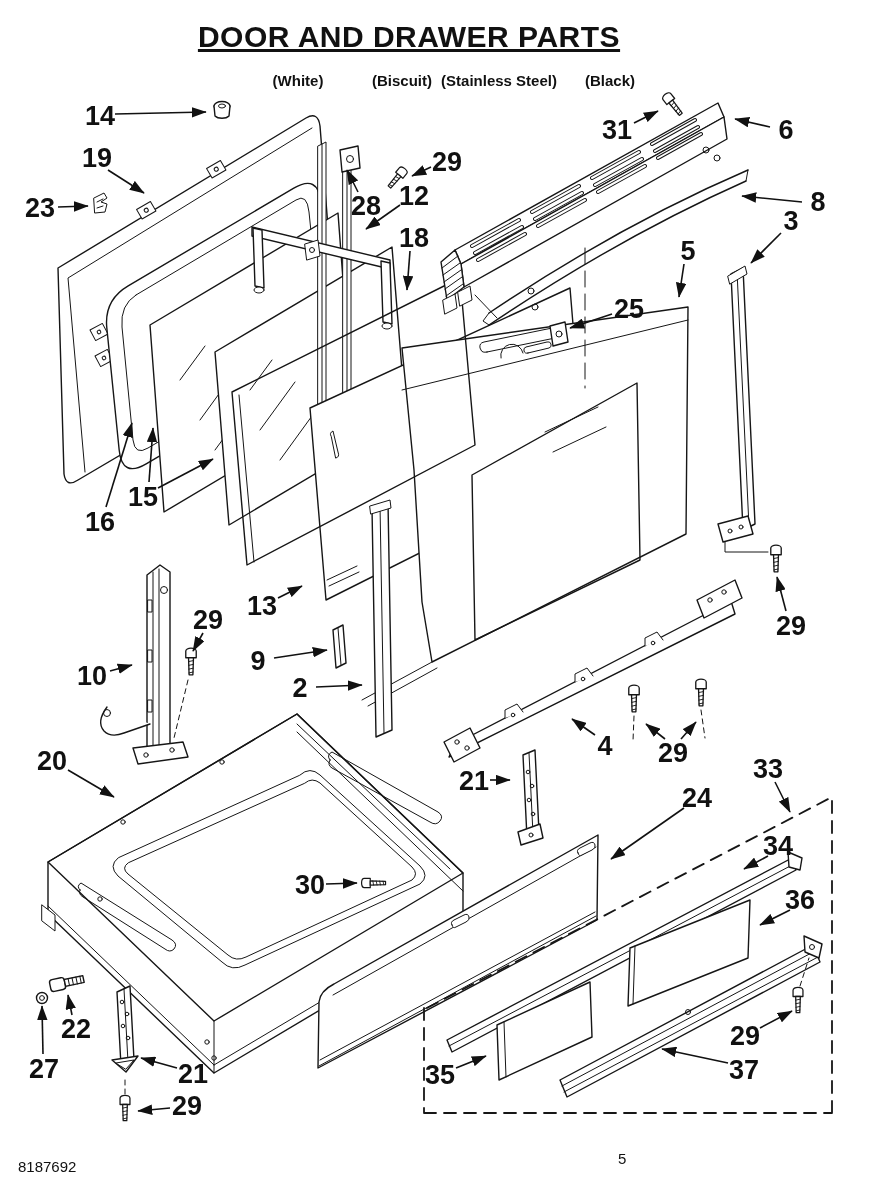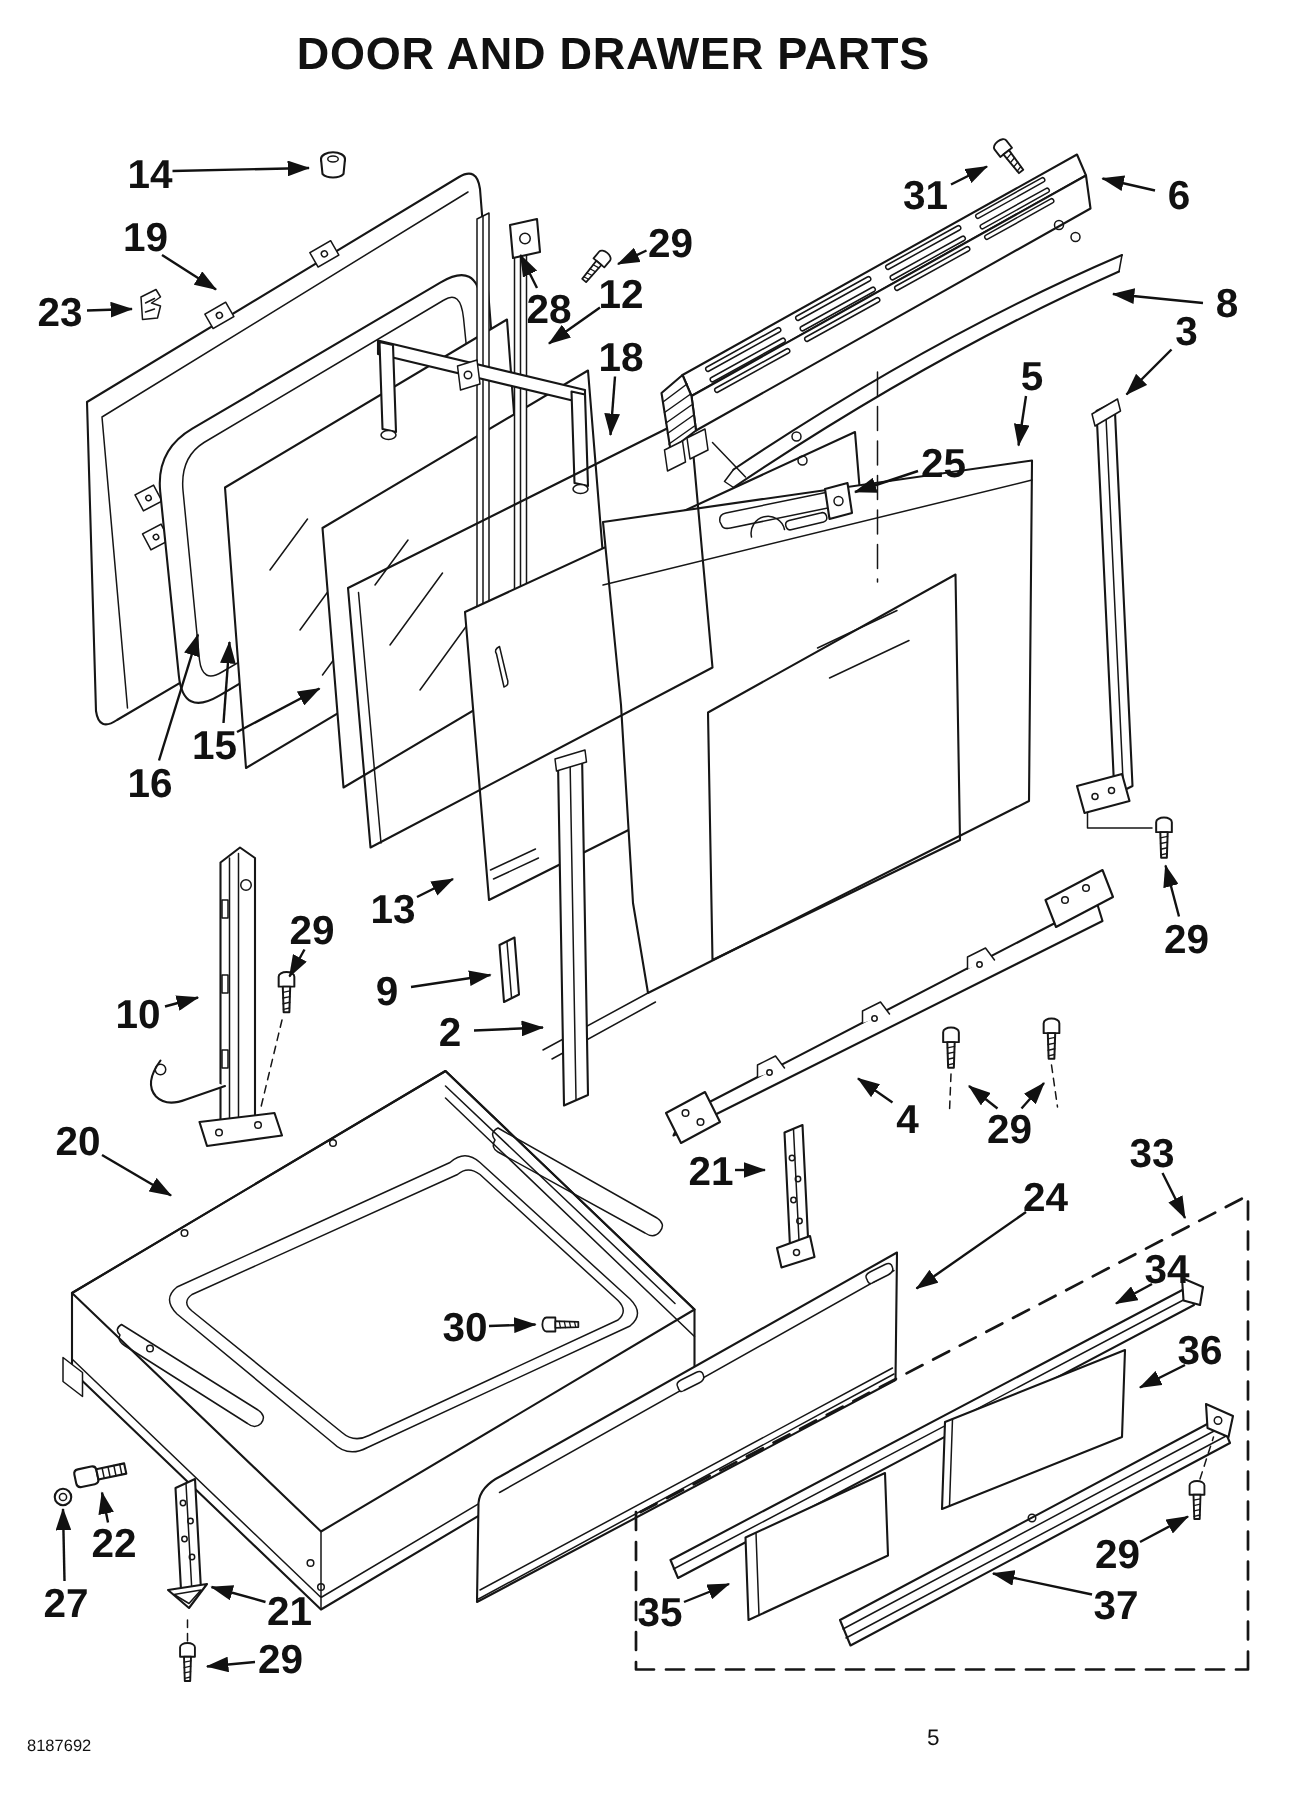--- a/index.html
+++ b/index.html
@@ -1,41 +1,47 @@
 <!DOCTYPE html>
 <html><head>
 <meta charset="utf-8">
 <style>
   html,body{margin:0;padding:0;background:#e8e8e8;}
   .page{position:relative;width:869px;height:1200px;background:#ffffff;overflow:hidden;
         font-family:"Liberation Sans",sans-serif;color:#111;}
-  .hdr{position:absolute;top:20px;left:0;width:818px;text-align:center;}
+  .hdr{position:absolute;top:20px;left:0;width:818px;text-align:center;text-decoration:underline;}
   .hdr .title{font-size:30px;font-weight:bold;letter-spacing:.5px;}
   .hdr .models{font-size:15.5px;font-weight:bold;margin-top:2px;letter-spacing:-.2px;}
   .finishrow{position:absolute;top:72px;left:0;width:869px;height:20px;}
   .finishrow span{position:absolute;transform:translateX(-50%);font-size:15px;font-weight:bold;white-space:nowrap;}
-  .ftr-doc{position:absolute;left:18px;top:1158px;font-size:11px;}
+  .ftr-doc{position:absolute;left:18px;top:1158px;font-size:15px;}
   .ftr-page{position:absolute;left:618px;top:1150px;font-size:15px;}
   svg.art{position:absolute;left:0;top:0;}
   .ln{stroke:#161616;stroke-width:1.4;fill:none;stroke-linejoin:round;stroke-linecap:round;}
   .w{fill:#ffffff;}
   .thin{stroke-width:1;}
   .dash{stroke-dasharray:5 4;}
   .bdash{stroke-dasharray:12 8;stroke-width:1.8;}
   .lead{stroke:#111;stroke-width:1.6;fill:none;}
   .cnum{font:bold 27px "Liberation Sans",sans-serif;text-anchor:middle;fill:#111;}
 </style>
 </head>
 <body>
 
 <div class="page">
 
   <div class="hdr">
     <div class="title">DOOR AND DRAWER PARTS</div>
   </div>
+  <div class="finishrow">
+      <span style="left: 298px;">(White)</span>
+      <span style="left: 402px;">(Biscuit)</span>
+      <span style="left: 499px;">(Stainless Steel)</span>
+      <span style="left: 610px;">(Black)</span>
+    </div>
 
   <svg class="art" width="869" height="1200" viewBox="0 0 869 1200">
     <defs>
       <marker id="arrh" viewBox="0 0 10 7" refX="9.5" refY="3.5" markerUnits="userSpaceOnUse" markerWidth="15" markerHeight="10.5" orient="auto">
         <path d="M0,0 L10,3.5 L0,7 Z" fill="#111"></path>
       </marker>
       <pattern id="mesh" width="7" height="7" patternUnits="userSpaceOnUse">
         <path d="M0,7 L7,0 M0,0 L7,7" stroke="#222" stroke-width="0.75" fill="none"></path>
       </pattern>
       <pattern id="spk" width="18" height="18" patternUnits="userSpaceOnUse">

